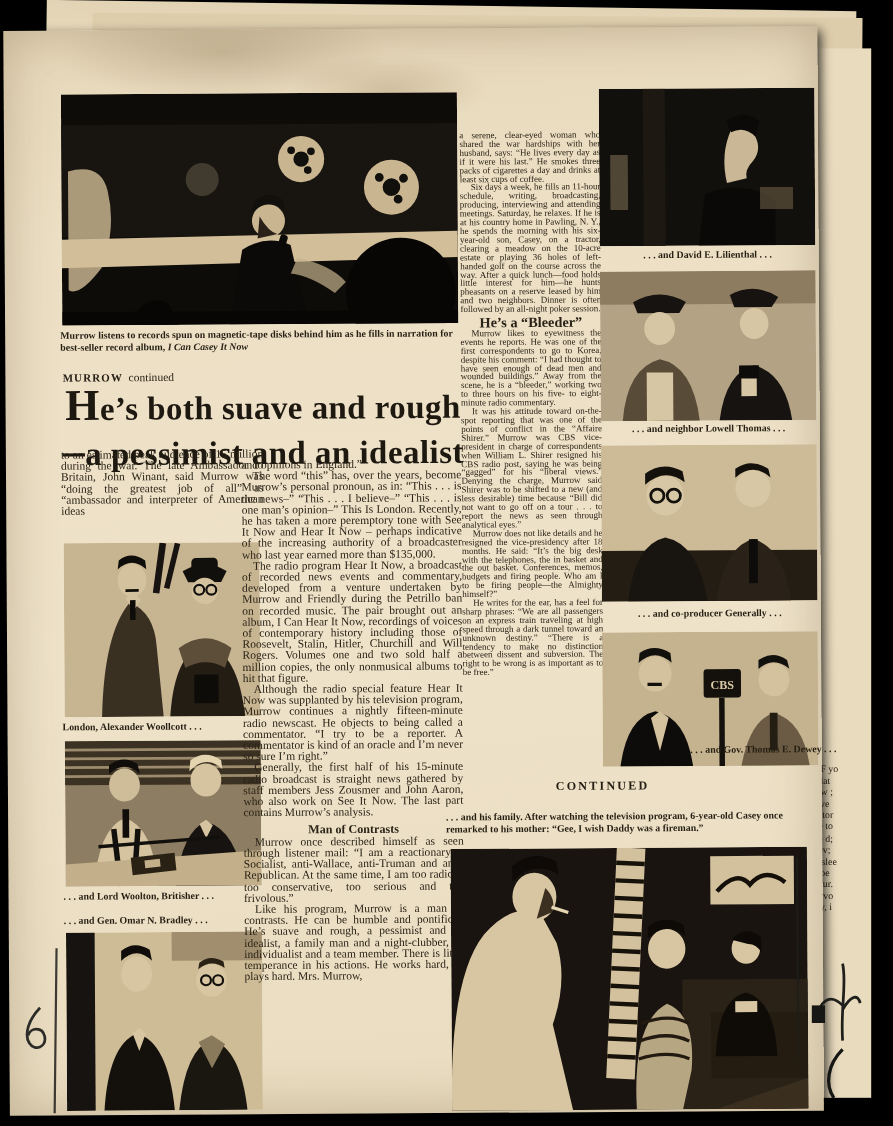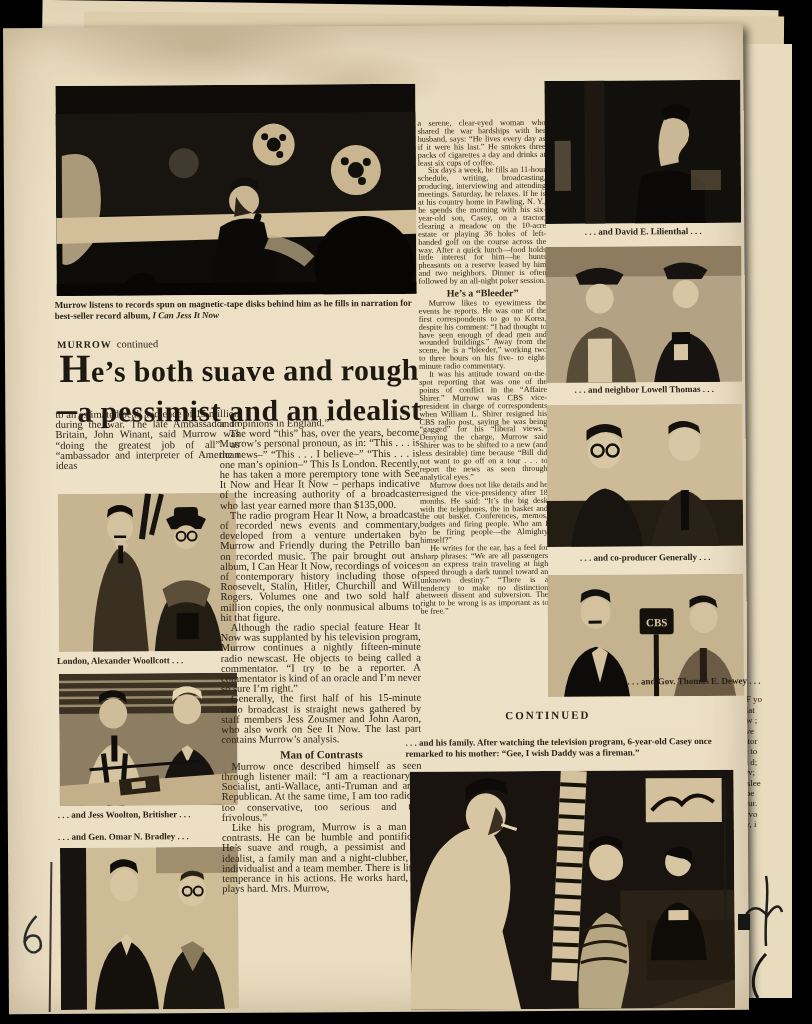--- a/index.html
+++ b/index.html
@@ -78,21 +78,21 @@
     <path d="M173,108 q15,-14 30,-2 l-2,-9 q-14,-10 -26,2 Z" fill="#12100c"></path>
     <path d="M180,112 q8,14 16,16 l-18,4 Z" fill="#2a2218"></path>
     <path d="M152,210 L164,142 q22,-14 44,-4 l16,72 Z" fill="#0c0a08"></path>
     <rect x="196" y="128" width="7" height="22" rx="3" fill="#0c0a08" transform="rotate(18 199 139)"></rect>
     <path d="M214,150 q30,6 44,22 l-10,10 q-22,-16 -40,-18 Z" fill="#c4b28d" opacity=".7"></path>
     <circle cx="308" cy="182" r="50" fill="#070605"></circle>
     <path d="M60,210 q16,-30 36,-20 l10,20 Z" fill="#070605"></path>
     <rect y="198" width="360" height="12" fill="#070605"></rect>
   </svg>
   <div class="abs cap" style="left:50px;top:272px;width:366px;">
-    <span>Murrow listens to records spun on magnetic-tape disks behind him as he fills in narration for best-seller record album, </span><i>I Can Jess It Now</i>
+    <span>Murrow listens to records spun on magnetic-tape disks behind him as he fills in narration for best-seller record album, </span><i>I Can Casey It Now</i>
   </div>
 
   <div class="abs" style="left:52px;top:306px;">
     <span class="kicker-name">MURROW</span><span class="kicker-cont">continued</span>
   </div>
   <div class="abs headline" style="left:46px;top:322px;width:376px;">
     <div class="hl-line">He’s both suave and rough</div>
     <div class="hl-line">–a pessimist and an idealist</div>
   </div>
 
@@ -132,21 +132,21 @@
     <rect x="52" y="62" width="6" height="26" fill="#100d0a"></rect>
     <ellipse cx="128" cy="36" rx="14" ry="15" fill="#d6c4a0"></ellipse>
     <path d="M113,28 q15,-16 30,-2 l-1,-8 q-15,-10 -28,0 Z" fill="#e4d4b0"></path>
     <path d="M100,132 q6,-50 28,-58 q28,8 34,58 Z" fill="#171310"></path>
     <path d="M122,76 l6,-4 l6,5 l-6,12 Z" fill="#d6c4a0"></path>
     <line x1="30" y1="96" x2="140" y2="88" stroke="#12100c" stroke-width="3"></line>
     <path d="M0,112 L178,100 L178,132 L0,132 Z" fill="#c3b08a"></path>
     <rect x="60" y="104" width="40" height="16" fill="#2a2115" transform="rotate(-6 80 112)"></rect>
     <rect x="72" y="108" width="14" height="7" fill="#c3b08a" transform="rotate(-6 79 111)"></rect>
   </svg>
-  <div class="abs cap" style="left:50px;top:782px;width:182px;">. . . and Jess Woolton, Britisher . . .</div>
+  <div class="abs cap" style="left:50px;top:782px;width:182px;">. . . and Lord Woolton, Britisher . . .</div>
   <div class="abs cap" style="left:50px;top:804px;width:182px;">. . . and Gen. Omar N. Bradley . . .</div>
 
   <svg class="abs photo" style="left:52px;top:820px;" width="178" height="162" viewBox="0 0 178 162">
     <rect width="178" height="162" fill="#cebc97"></rect>
     <rect x="96" y="0" width="82" height="26" fill="#a08e6e"></rect>
     <path d="M0,0 h26 v162 h-26 Z" fill="#171310"></path>
     <ellipse cx="64" cy="38" rx="14" ry="16" fill="#d8c6a2"></ellipse>
     <path d="M50,26 q14,-14 28,0 l-2,-10 q-14,-9 -26,1 Z" fill="#0f0c09"></path>
     <path d="M34,162 q4,-60 30,-70 q28,8 34,70 Z" fill="#14110d"></path>
     <path d="M60,92 l6,-5 l6,5 l-6,16 Z" fill="#d8c6a2"></path>
@@ -165,21 +165,21 @@
     <p class="ind">Although the radio special feature Hear It Now was supplanted by his television program, Murrow continues a nightly fifteen-minute radio newscast. He objects to being called a commentator. “I try to be a reporter. A commentator is kind of an oracle and I’m never so sure I’m right.”</p>
     <p class="ind">Generally, the first half of his 15-minute radio broadcast is straight news gathered by staff members Jess Zousmer and John Aaron, who also work on See It Now. The last part contains Murrow’s analysis.</p>
     <div class="subhead" style="font-size:11px;">Man of Contrasts</div>
     <p class="ind">Murrow once described himself as seen through listener mail: “I am a reactionary, a Socialist, anti-Wallace, anti-Truman and anti-Republican. At the same time, I am too radical, too conservative, too serious and too frivolous.”</p>
     <p class="ind">Like his program, Murrow is a man of contrasts. He can be humble and pontifical. He’s suave and rough, a pessimist and an idealist, a family man and a night-clubber, an individualist and a team member. There is little temperance in his actions. He works hard, he plays hard. Mrs. Murrow,</p>
   </div>
 
   <div class="abs bodytxt col-right" style="left:414px;top:94px;width:128px;">
     <p>a serene, clear-eyed woman who shared the war hardships with her husband, says: “He lives every day as if it were his last.” He smokes three packs of cigarettes a day and drinks at least six cups of coffee.</p>
     <p class="ind">Six days a week, he fills an 11-hour schedule, writing, broadcasting, producing, interviewing and attending meetings. Saturday, he relaxes. If he is at his country home in Pawling, N. Y., he spends the morning with his six-year-old son, Casey, on a tractor, clearing a meadow on the 10-acre estate or playing 36 holes of left-handed golf on the course across the way. After a quick lunch—food holds little interest for him—he hunts pheasants on a reserve leased by him and two neighbors. Dinner is often followed by an all-night poker session.</p>
-    <div class="subhead" style="font-size:10px;">He’s a “Bleeder”</div>
+    <div class="subhead" style="font-size:13px;">He’s a “Bleeder”</div>
     <p class="ind">Murrow likes to eyewitness the events he reports. He was one of the first correspondents to go to Korea, despite his comment: “I had thought to have seen enough of dead men and wounded buildings.” Away from the scene, he is a “bleeder,” working two to three hours on his five- to eight-minute radio commentary.</p>
     <p class="ind">It was his attitude toward on-the-spot reporting that was one of the points of conflict in the “Affaire Shirer.” Murrow was CBS vice-president in charge of correspondents when William L. Shirer resigned his CBS radio post, saying he was being “gagged” for his “liberal views.” Denying the charge, Murrow said Shirer was to be shifted to a new (and less desirable) time because “Bill did not want to go off on a tour . . . to report the news as seen through analytical eyes.”</p>
     <p class="ind">Murrow does not like details and he resigned the vice-presidency after 18 months. He said: “It’s the big desk with the telephones, the in basket and the out basket. Conferences, memos, budgets and firing people. Who am I to be firing people—the Almighty himself?”</p>
     <p class="ind">He writes for the ear, has a feel for sharp phrases: “We are all passengers on an express train traveling at high speed through a dark tunnel toward an unknown destiny.” “There is a tendency to make no distinction between dissent and subversion. The right to be wrong is as important as to be free.”</p>
   </div>
   <div class="abs continued" style="left:498px;top:684px;">CONTINUED</div>
 
   <svg class="abs photo" style="left:541px;top:56px;" width="196" height="143" viewBox="0 0 196 143">
     <rect width="196" height="143" fill="#12100c"></rect>
     <rect x="40" width="20" height="143" fill="#1d1811"></rect>

